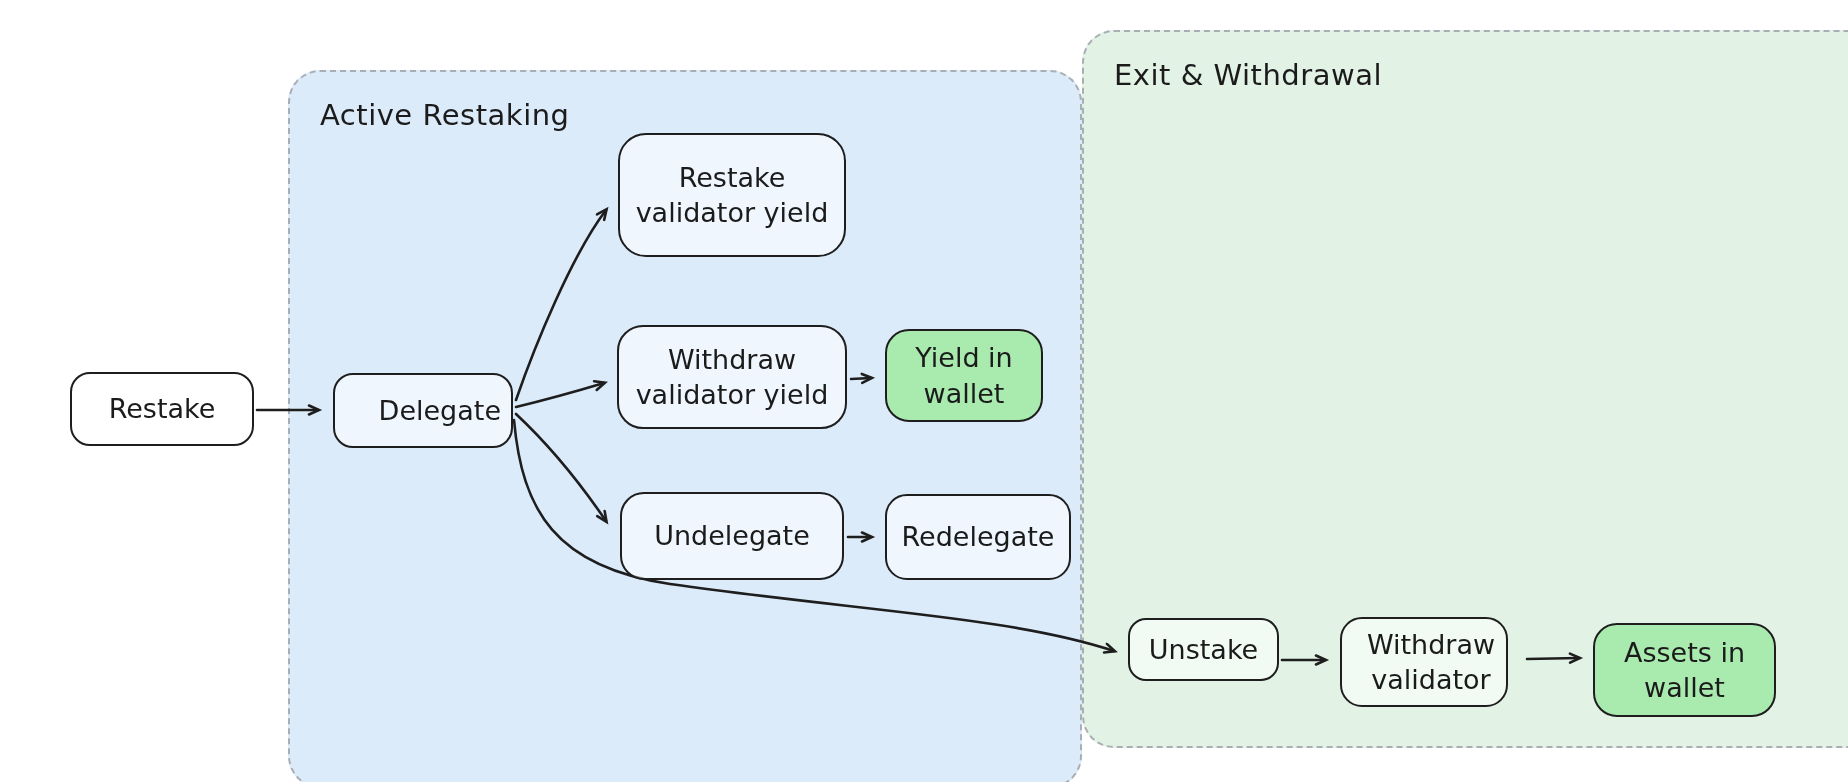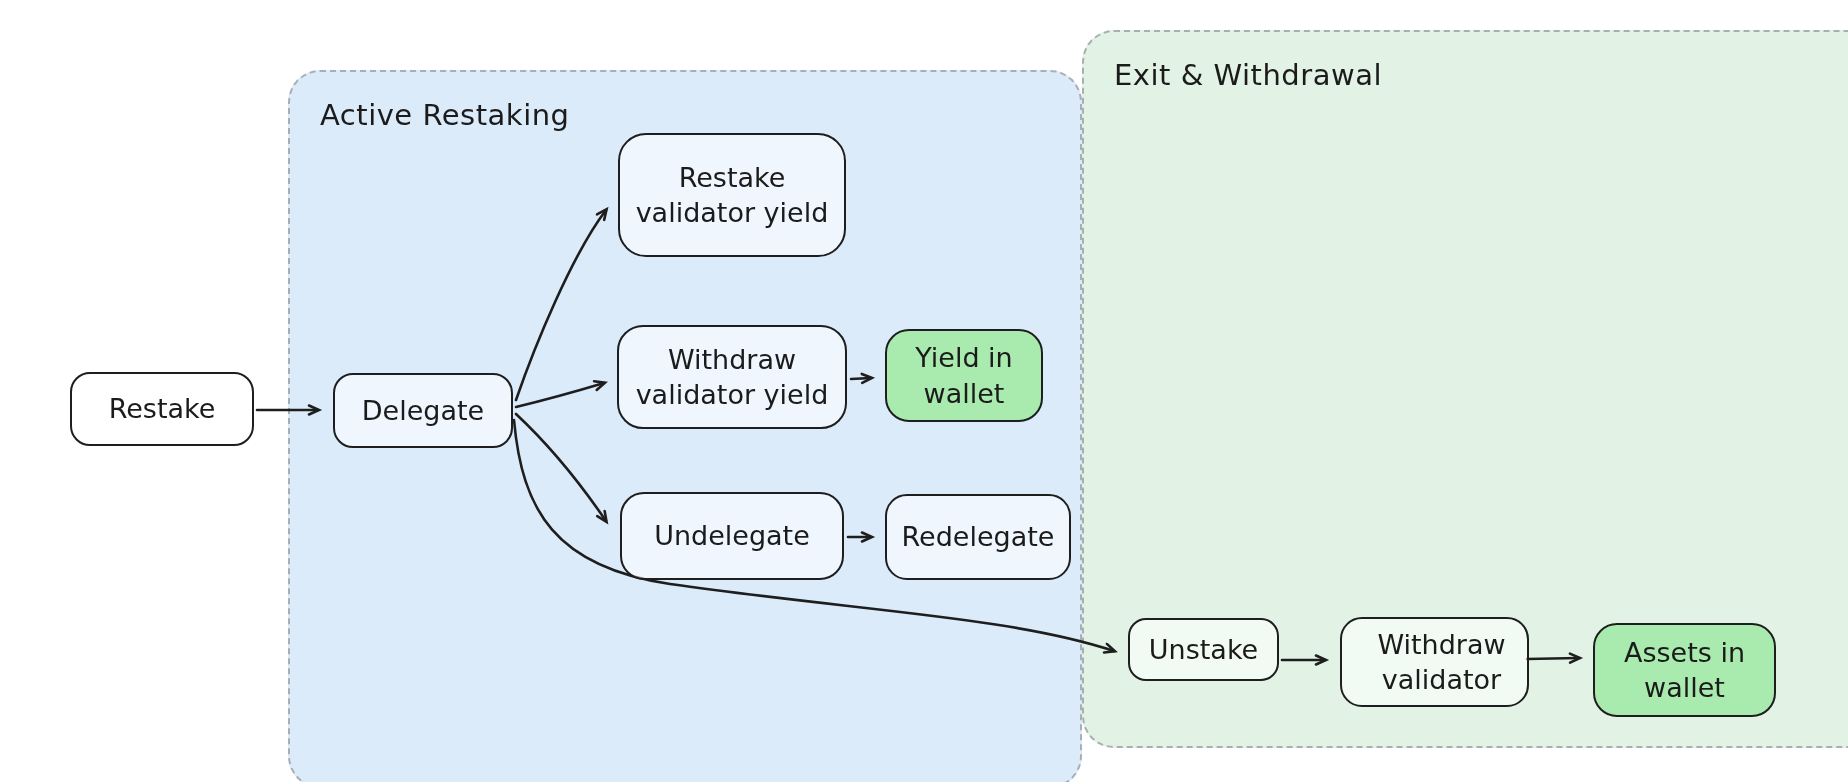--- a/index.html
+++ b/index.html
@@ -78,21 +78,21 @@
     <path d="M 851 379 L 871 378" marker-end="url(#arrowhead)"></path>
     <path d="M 848 537 L 871 537" marker-end="url(#arrowhead)"></path>
     <path d="M 1282 660 L 1325 660" marker-end="url(#arrowhead)"></path>
     <path d="M 1527 659 L 1579 658" marker-end="url(#arrowhead)"></path>
   </svg>
 
   <div class="node white" style="left:70px;top:372px;width:184px;height:74px;border-radius:20px;">
     <span>Restake</span>
   </div>
 
-  <div class="node" style="left:333px;top:373px;width:180px;height:75px;border-radius:20px;">
+  <div class="node" style="left:333px;top:373px;width:180px;height:75px;border-radius:20px;justify-content:flex-end;">
     <span>Delegate</span>
   </div>
 
   <div class="node" style="left:618px;top:133px;width:228px;height:124px;border-radius:28px;">
     <span>Restake validator yield</span>
   </div>
 
   <div class="node" style="left:617px;top:325px;width:230px;height:104px;border-radius:26px;">
     <span>Withdraw validator yield</span>
   </div>
@@ -106,21 +106,21 @@
   </div>
 
   <div class="node" style="left:885px;top:494px;width:186px;height:86px;border-radius:22px;">
     <span>Redelegate</span>
   </div>
 
   <div class="node" style="left:1128px;top:618px;width:151px;height:63px;border-radius:18px;">
     <span>Unstake</span>
   </div>
 
-  <div class="node" style="left:1340px;top:617px;width:189px;height:90px;border-radius:22px;padding-left:24px;">
+  <div class="node" style="left:1340px;top:617px;width:168px;height:90px;border-radius:22px;padding-left:24px;">
     <span>Withdraw validator</span>
   </div>
 
   <div class="node accent" style="left:1593px;top:611px;width:183px;height:94px;border-radius:24px;margin-top:12px;">
     <span>Assets in wallet</span>
   </div>
 
 </div>
 
 </body></html>

